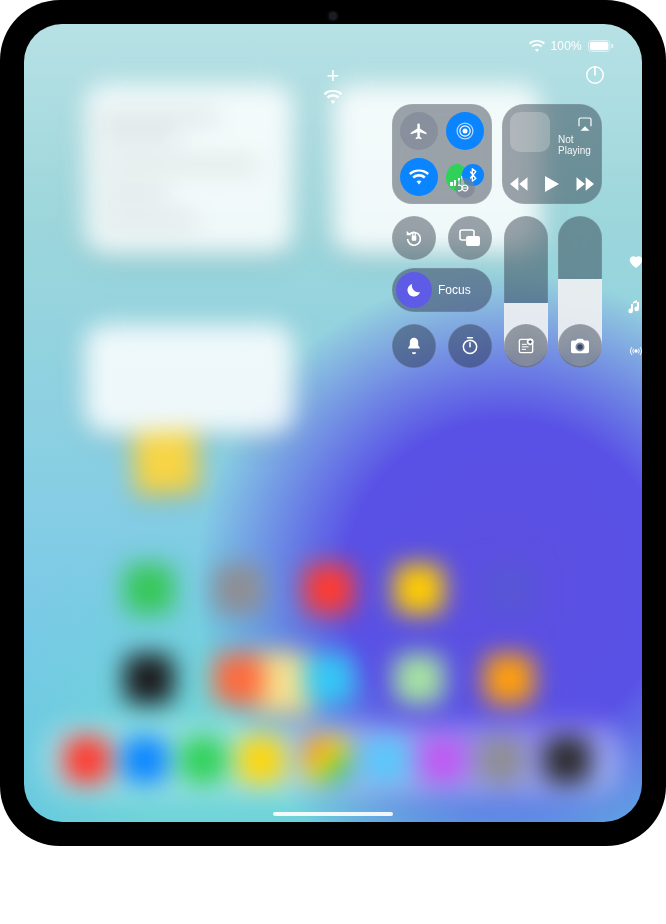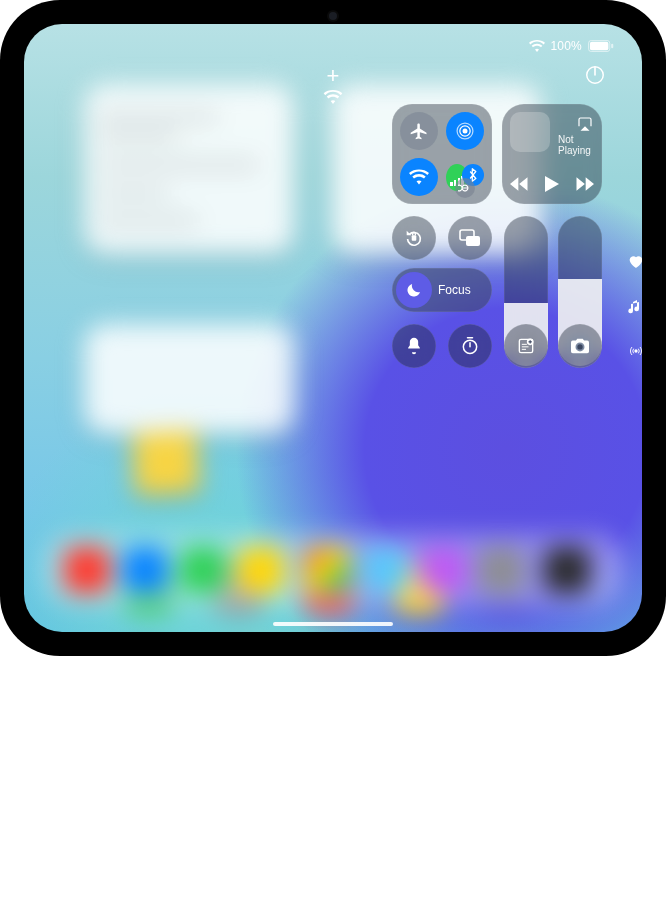--- a/index.html
+++ b/index.html
@@ -7,21 +7,21 @@
     padding: 0;
     width: 666px;
     height: 924px;
     background: #fff;
     font-family: -apple-system, "Helvetica Neue", Arial, sans-serif;
     overflow: hidden;
   }
   .device {
     position: relative;
     width: 666px;
-    height: 656px;
+    height: 846px;
     background: #000;
     border-radius: 60px;
     box-sizing: border-box;
     padding: 24px;
   }
   .camera {
     position: absolute;
     top: 12px;
     left: 50%;
     width: 8px;

